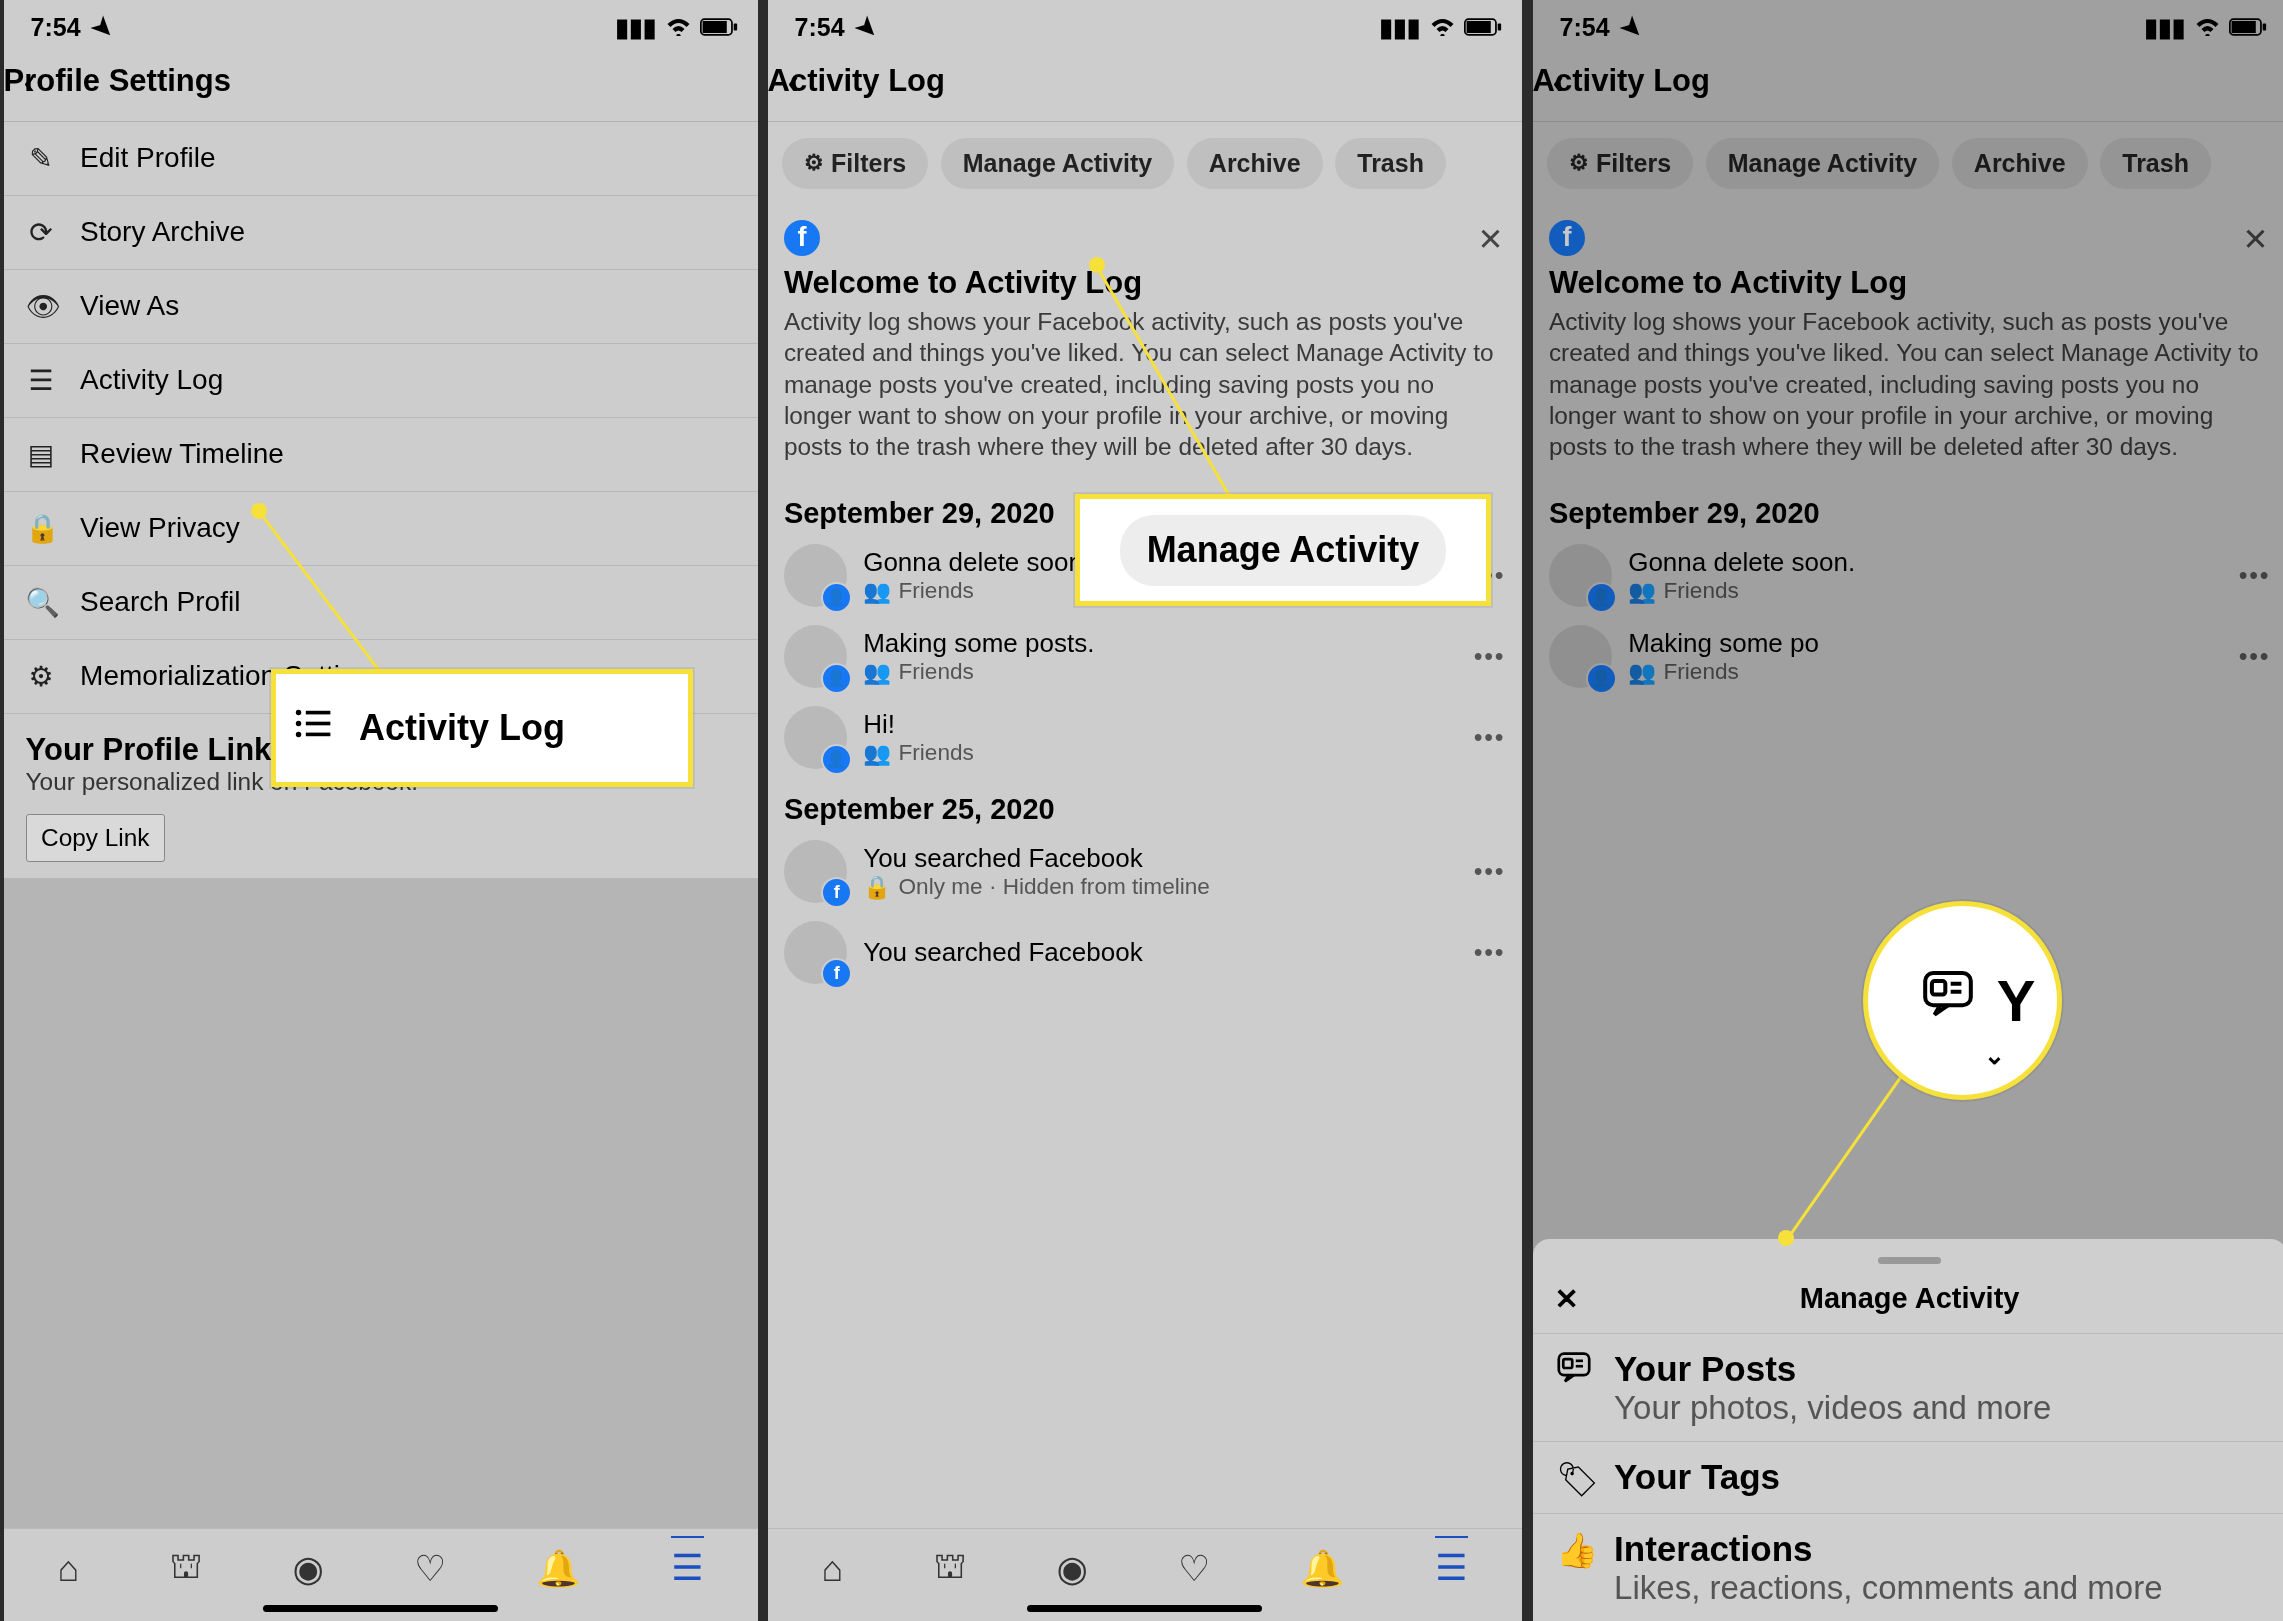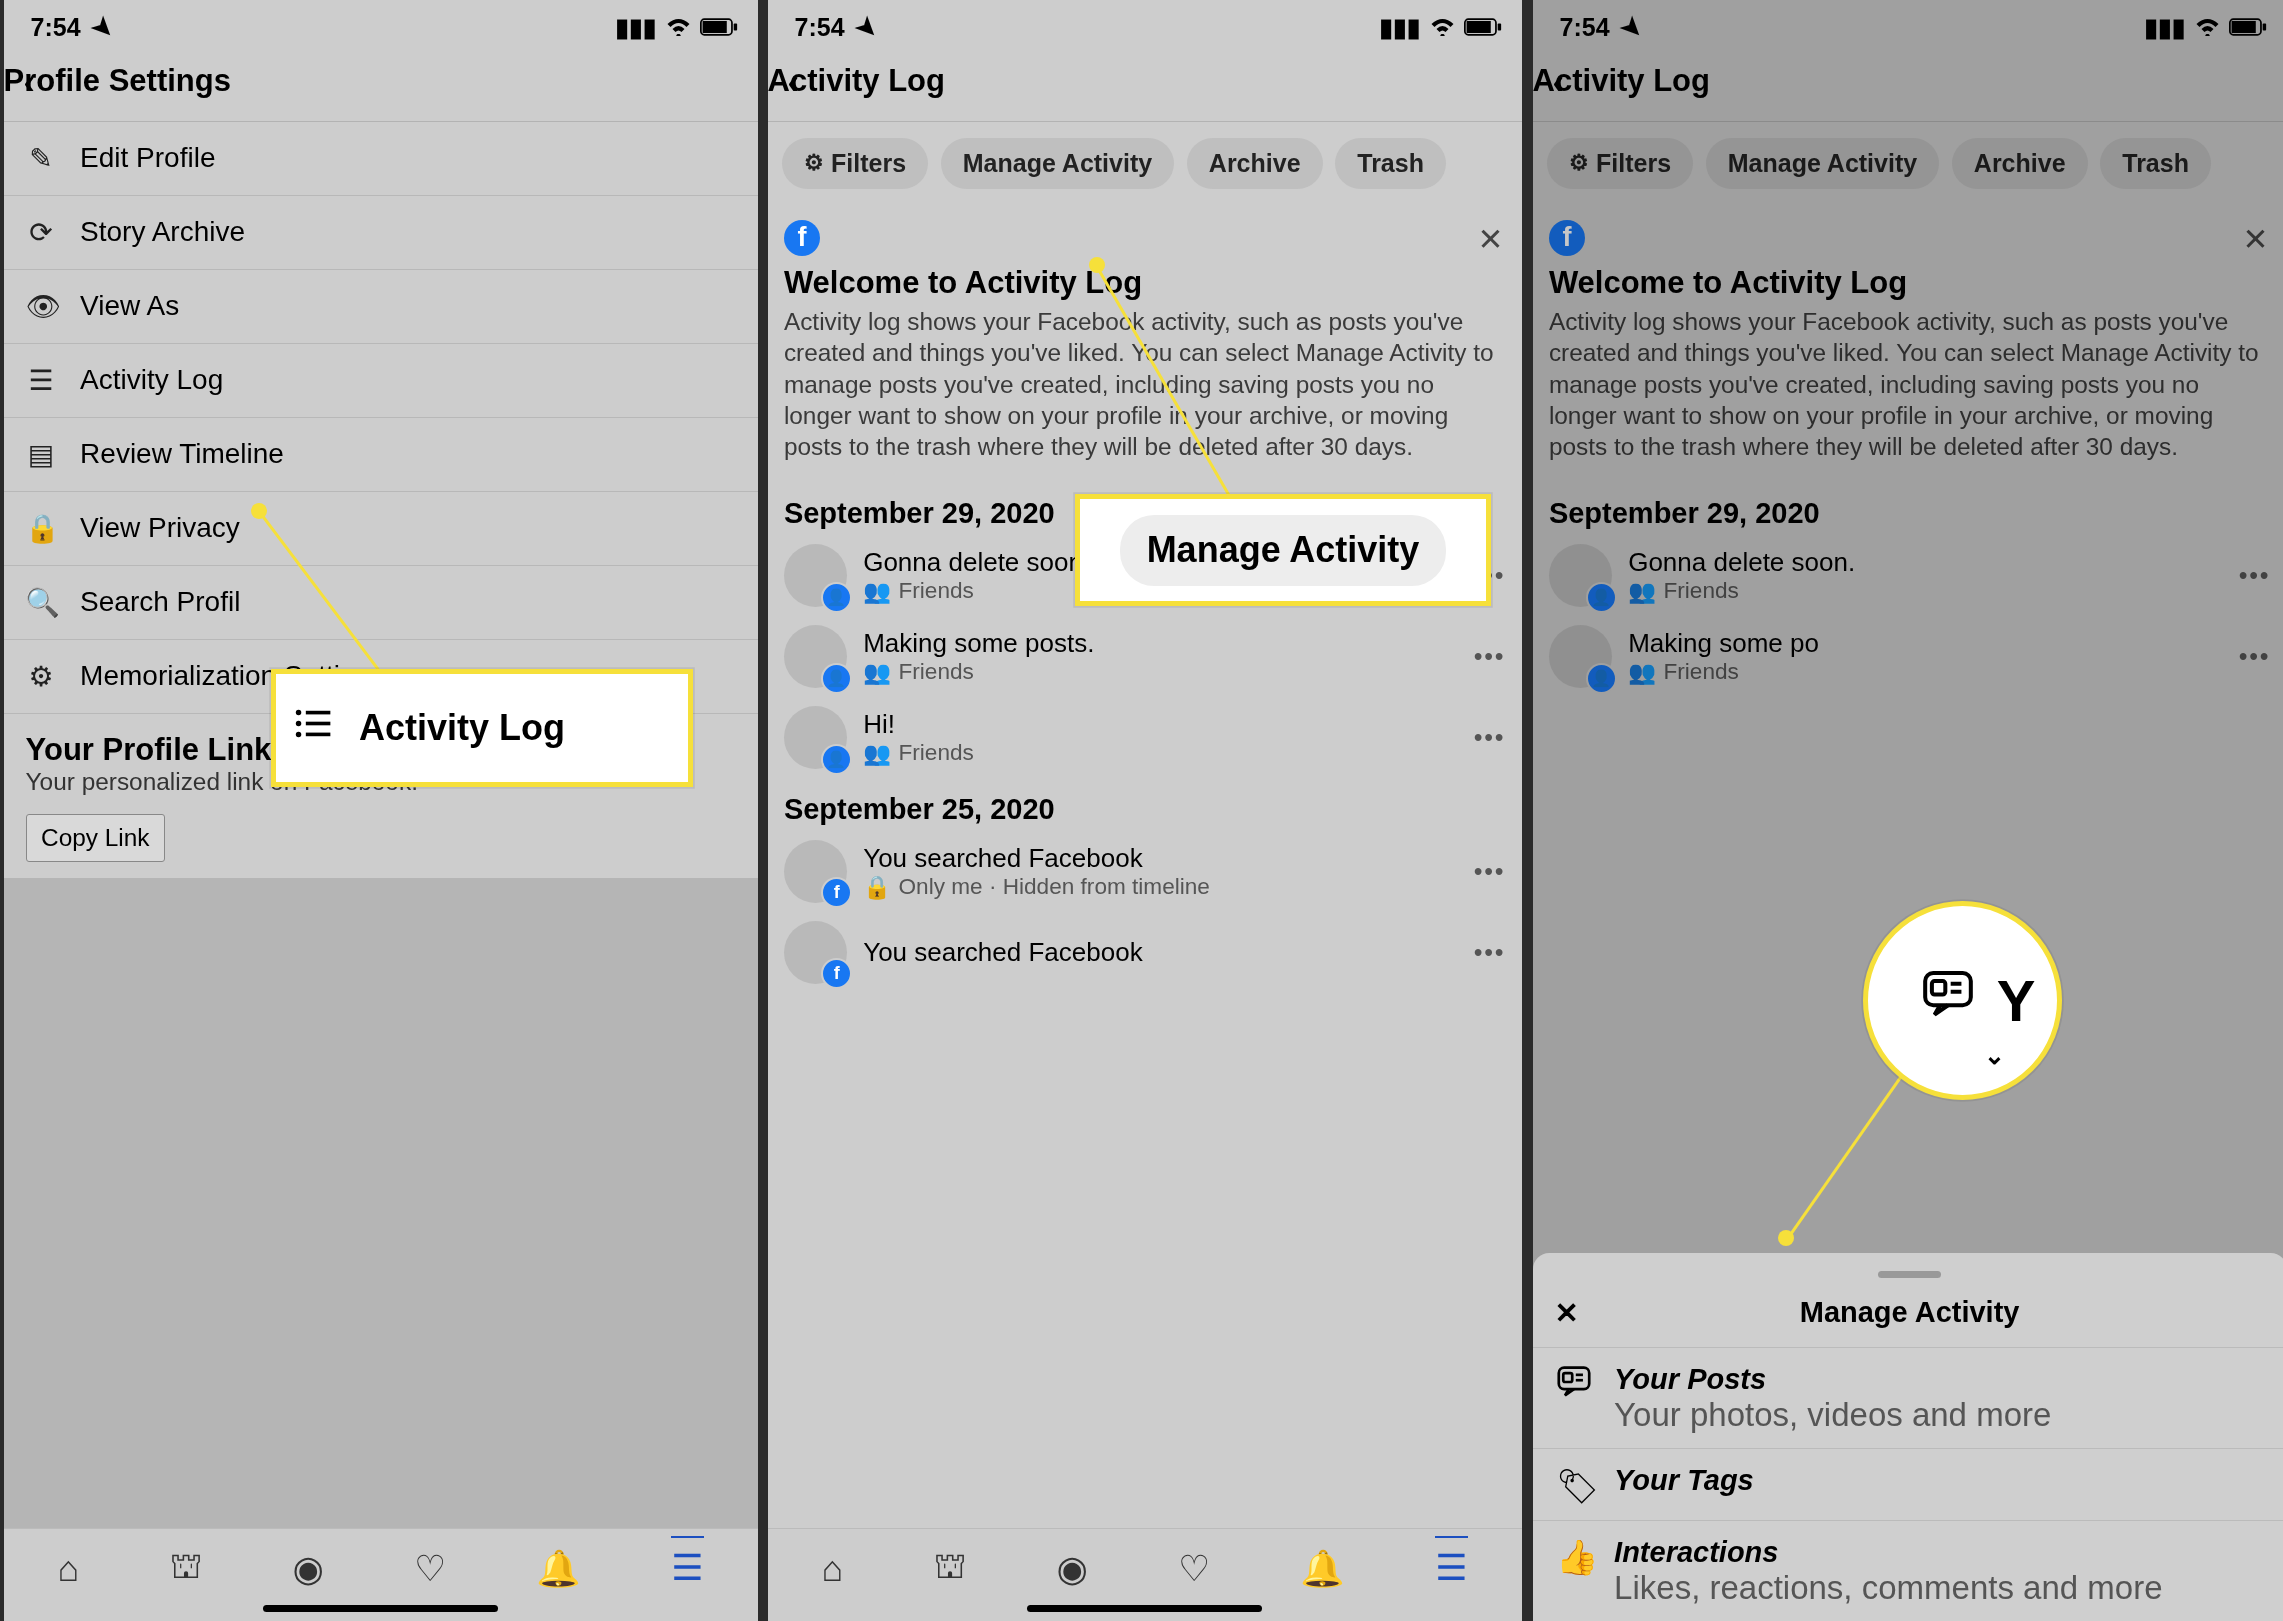--- a/index.html
+++ b/index.html
@@ -228,21 +228,21 @@
     display:flex;align-items:center;justify-content:center;position:relative;
     font-size:29px;font-weight:700;padding:5.4px 0 18px 0;
   }
   .sheet-head .sx { position:absolute;left:22px;font-size:29px;font-weight:700;}
   .sheet-row {
     display:flex;gap:22px;align-items:flex-start;
     padding:14.5px 23.5px;
     border-top:0.9px solid #bbb;
   }
   .sheet-row .sico { font-size:34px; width:36px; text-align:center; padding-top:1.8px;}
-  .sheet-row .srt .l1 { font-size:29px; font-weight:600;font-style:italic; }
+  .sheet-row .srt .l1 { font-size:35px; font-weight:600; }
   .sheet-row .srt .l2 { font-size:33px; color:#555; }
 
   
   .stage {
     position: relative;
     width: 2283px;
     height: 1621px;
     overflow:hidden;
   }
   .stage > .phone {

